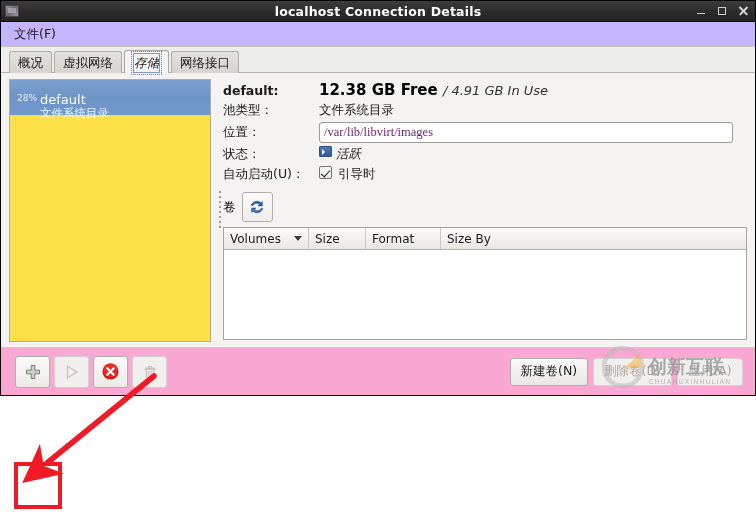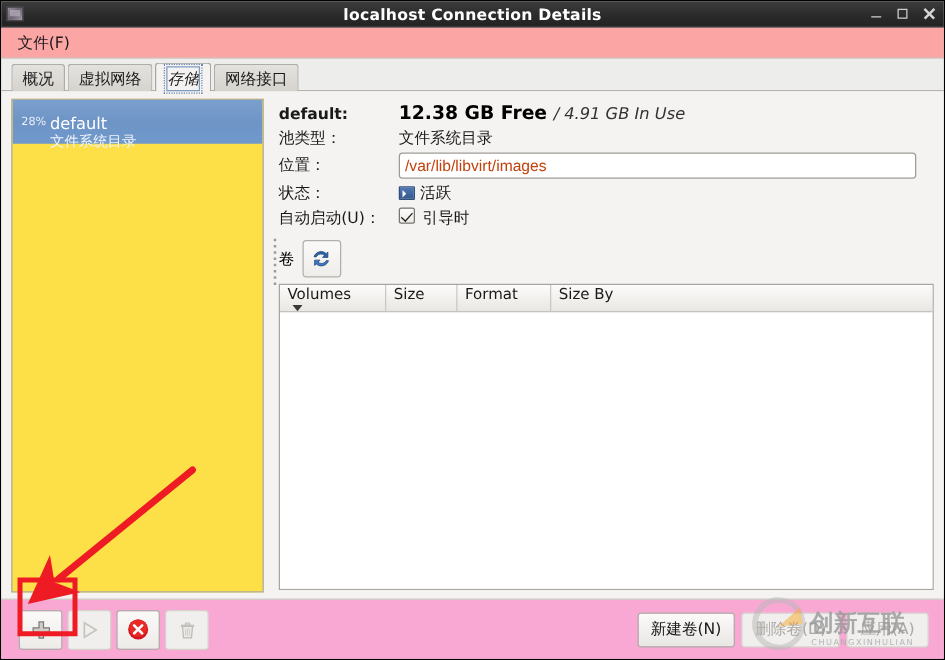--- a/index.html
+++ b/index.html
@@ -12,21 +12,21 @@
     height: 528px;
     font-family: "DejaVu Sans", "Liberation Sans", sans-serif;
     font-size: 12px;
     color: #000000;
     overflow: hidden;
   }
   .window {
     position: absolute;
     left: 0; top: 0;
     width: 756px;
-    height: 528px;
+    height: 396px;
     background: #ededeb;
     border: 1px solid #000;
     box-sizing: border-box;
     display: flex;
     flex-direction: column;
   }
 
   
   .titlebar {
     height: 20px;
@@ -90,21 +90,21 @@
     content:"";
     position:absolute; left:1px; top:5px; width:11px; height:1.7px;
     background:#d6d6d6;
   }
   .wc-close::before { transform: rotate(45deg); }
   .wc-close::after  { transform: rotate(-45deg); }
 
   
   .menubar {
     height: 24px;
-    background: #fca5a5;
+    background: #c4b5fd;
     border-bottom: 1px solid #c8c6c2;
     display: flex;
     align-items: center;
     flex: 0 0 auto;
   }
   .menu-item {
     padding: 2px 8px;
     margin-left: 5px;
     font-size: 12.5px;
     color: #1a1a1a;
@@ -273,25 +273,25 @@
     color: #333;
   }
   .path-input {
     width: 414px;
     height: 21px;
     box-sizing: border-box;
     border: 1px solid #9e9b96;
     border-radius: 3px;
     background: #ffffff;
     font-size: 12.5px;
-    font-family: Liberation Sans, sans-serif;
+    font-family: Liberation Serif, serif;
     padding: 0 4px;
-    color: #c2410c;
-  }
-  .state-row { display: flex; align-items: center; gap: 4px; }
+    color: #701a75;
+  }
+  .state-row { display: flex; gap: 4px; font-style: italic; }
   .screen-icon {
     width: 13px; height: 11px;
     background: linear-gradient(to bottom, #4f78b4 0%, #35598f 100%);
     border: 1px solid #2f4f7d;
     box-sizing: border-box;
     position: relative;
     border-radius: 1px;
   }
   .screen-icon::after {
     content:"";
@@ -356,27 +356,26 @@
     display: flex;
     height: 21px;
     background: linear-gradient(to bottom,#fcfbfa 0%, #e9e7e3 100%);
     border-bottom: 1px solid #b4b1ac;
     flex: 0 0 auto;
   }
   .th {
     font-size: 12px;
     color: #1a1a1a;
     display: flex;
-    align-items: flex-start;
+    align-items: center;
     padding: 0 6px;
     border-right: 1px solid #cbc8c3;
     box-sizing: border-box;
     cursor: default;
     white-space: nowrap;
-    flex-direction: column;
   }
   .th:last-child { border-right: none; }
   .th-volumes { width: 85px; justify-content: space-between; }
   .th-size    { width: 57px; }
   .th-format  { width: 75px; }
   .th-usedby  { flex: 1 1 auto; }
   .chev {
     width: 0; height: 0;
     border-left: 4px solid transparent;
     border-right: 4px solid transparent;

